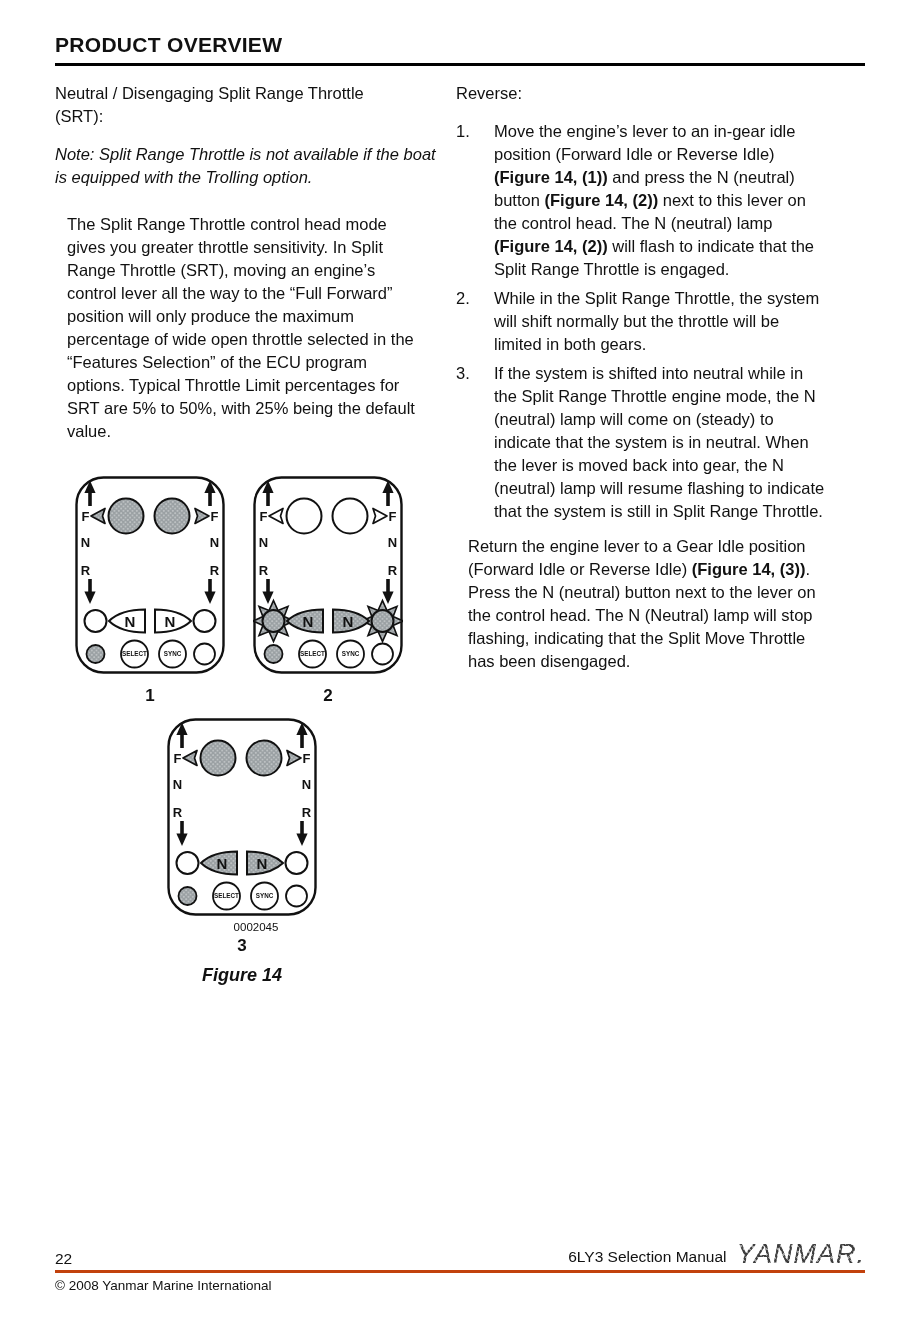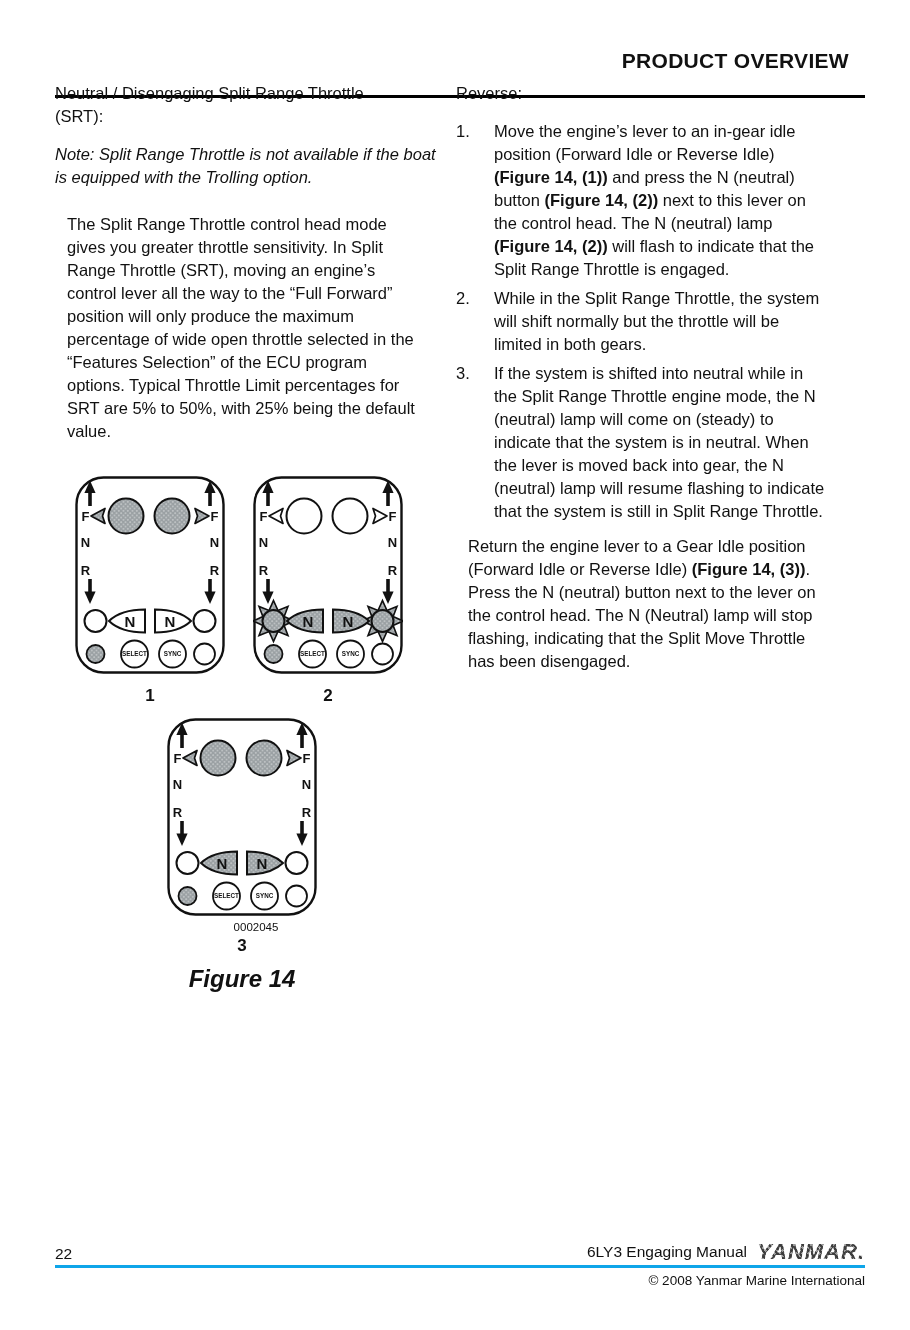--- a/index.html
+++ b/index.html
@@ -3,21 +3,21 @@
 <meta charset="utf-8">
 <style>
   html,body{margin:0;padding:0;background:#9c9c9c;}
   .page{
     position:relative;width:910px;height:1330px;background:#fff;
     font-family:"Liberation Sans",sans-serif;color:#111;margin:0 auto;
     overflow:hidden;
   }
   
   .header{position:absolute;left:55px;right:45px;top:33px;border-bottom:3px solid #000;padding-bottom:6px;}
-  .header h1{margin:16px;font-size:21px;font-weight:bold;letter-spacing:.3px;text-align:right;}
+  .header h1{margin:0;font-size:21px;font-weight:bold;letter-spacing:.3px;}
   
   .col{position:absolute;top:82px;font-size:16.5px;line-height:23px;}
   .col-left{left:55px;width:382px;}
   .col-right{left:456px;width:372px;}
   .colhead{margin:0 0 15px 0;}
   .colhead-srt{max-width:332px;}
   .note{font-style:italic;margin:0 0 24px 0;}
   .bodytext{margin:12px;}
   .steps{margin:0 0 0 0;}
   .step{display:flex;margin-bottom:6px;}
@@ -26,37 +26,37 @@
   .dishead{margin:15px 0 16px 0;}
   .b{font-weight:bold;}
   
   .figure{position:absolute;left:55px;top:476px;width:392px;}
   .panel-row{display:flex;gap:28px;padding-left:20px;}
   .panel-wrap{width:150px;}
   .pnum{text-align:center;font-weight:bold;font-size:17px;margin-top:8px;}
   .p3wrap{margin-left:112px;margin-top:12px;width:150px;}
   .figcode{font-size:11.5px;text-align:center;margin-right:-28px;margin-top:1px;line-height:13px;}
   .p3wrap .pnum{margin-top:2px;}
-  .figcaption{margin-left:112px;width:150px;text-align:center;font-weight:bold;font-style:italic;font-size:24px;margin-top:9px;}
+  .figcaption{margin-left:112px;width:150px;text-align:center;font-weight:bold;font-style:italic;font-size:18px;margin-top:9px;}
   
   .fig-lbl{font-family:"Liberation Sans",sans-serif;font-weight:bold;font-size:13px;text-anchor:middle;fill:#111;}
   .fig-n{font-family:"Liberation Sans",sans-serif;font-weight:bold;font-size:15px;text-anchor:middle;fill:#111;}
   .fig-btn{font-family:"Liberation Sans",sans-serif;font-weight:bold;font-size:6.3px;text-anchor:middle;fill:#111;}
   
   .footer{position:absolute;left:55px;right:45px;top:1241px;}
-  .footer-line{display:flex;align-items:flex-end;border-bottom:3px solid #0ea5e9;padding-bottom:2px;font-size:15.5px;}
+  .footer-line{display:flex;align-items:flex-end;border-bottom:3px solid #c2410c;padding-bottom:2px;font-size:15.5px;}
   .manual{margin-left:auto;margin-right:10px;padding-bottom:2px;}
   .logo{
-    font-size:22px;font-weight:bold;font-style:italic;letter-spacing:1px;line-height:1;
+    font-size:27px;font-weight:normal;font-style:italic;letter-spacing:1px;line-height:1;
     background-image:
       repeating-linear-gradient(45deg,#3d3d3d 0 2px,rgba(0,0,0,0) 2px 4px),
       repeating-linear-gradient(-45deg,#4a4a4a 0 2px,#9a9a9a 2px 4px);
     -webkit-background-clip:text;background-clip:text;color:transparent;
   }
-  .copyright{text-align:right;font-size:13.5px;margin-top:5px;}
+  .copyright{text-align:left;font-size:13.5px;margin-top:5px;}
 </style>
 </head>
 <body>
 
 <div class="page">
 
   <div class="header">
     <h1>PRODUCT OVERVIEW</h1>
   </div>
 
@@ -219,19 +219,19 @@
         <span class="stepnum">3.</span>
         <span class="steptext"><span>If the system is shifted into neutral while in the Split Range Throttle engine mode, the N (neutral) lamp will come on (steady) to indicate that the system is in neutral. When the lever is moved back into gear, the N (neutral) lamp will resume flashing to indicate that the system is still in Split Range Throttle.</span></span>
       </div>
     </div>
     <p class="bodytext"><span>Return the engine lever to a Gear Idle position (Forward Idle or Reverse Idle) </span><span class="b">(Figure 14, (3))</span><span>. Press the N (neutral) button next to the lever on the control head. The N (Neutral) lamp will stop flashing, indicating that the Split Move Throttle has been disengaged.</span></p>
   </div>
 
   <div class="footer">
     <div class="footer-line">
       <span class="pageno">22</span>
-      <span class="manual">6LY3 Engaging Manual</span>
+      <span class="manual">6LY3 Selection Manual</span>
       <span class="logo">YANMAR.</span>
     </div>
     <div class="copyright">© 2008 Yanmar Marine International</div>
   </div>
 
 </div>
 
 </body></html>

